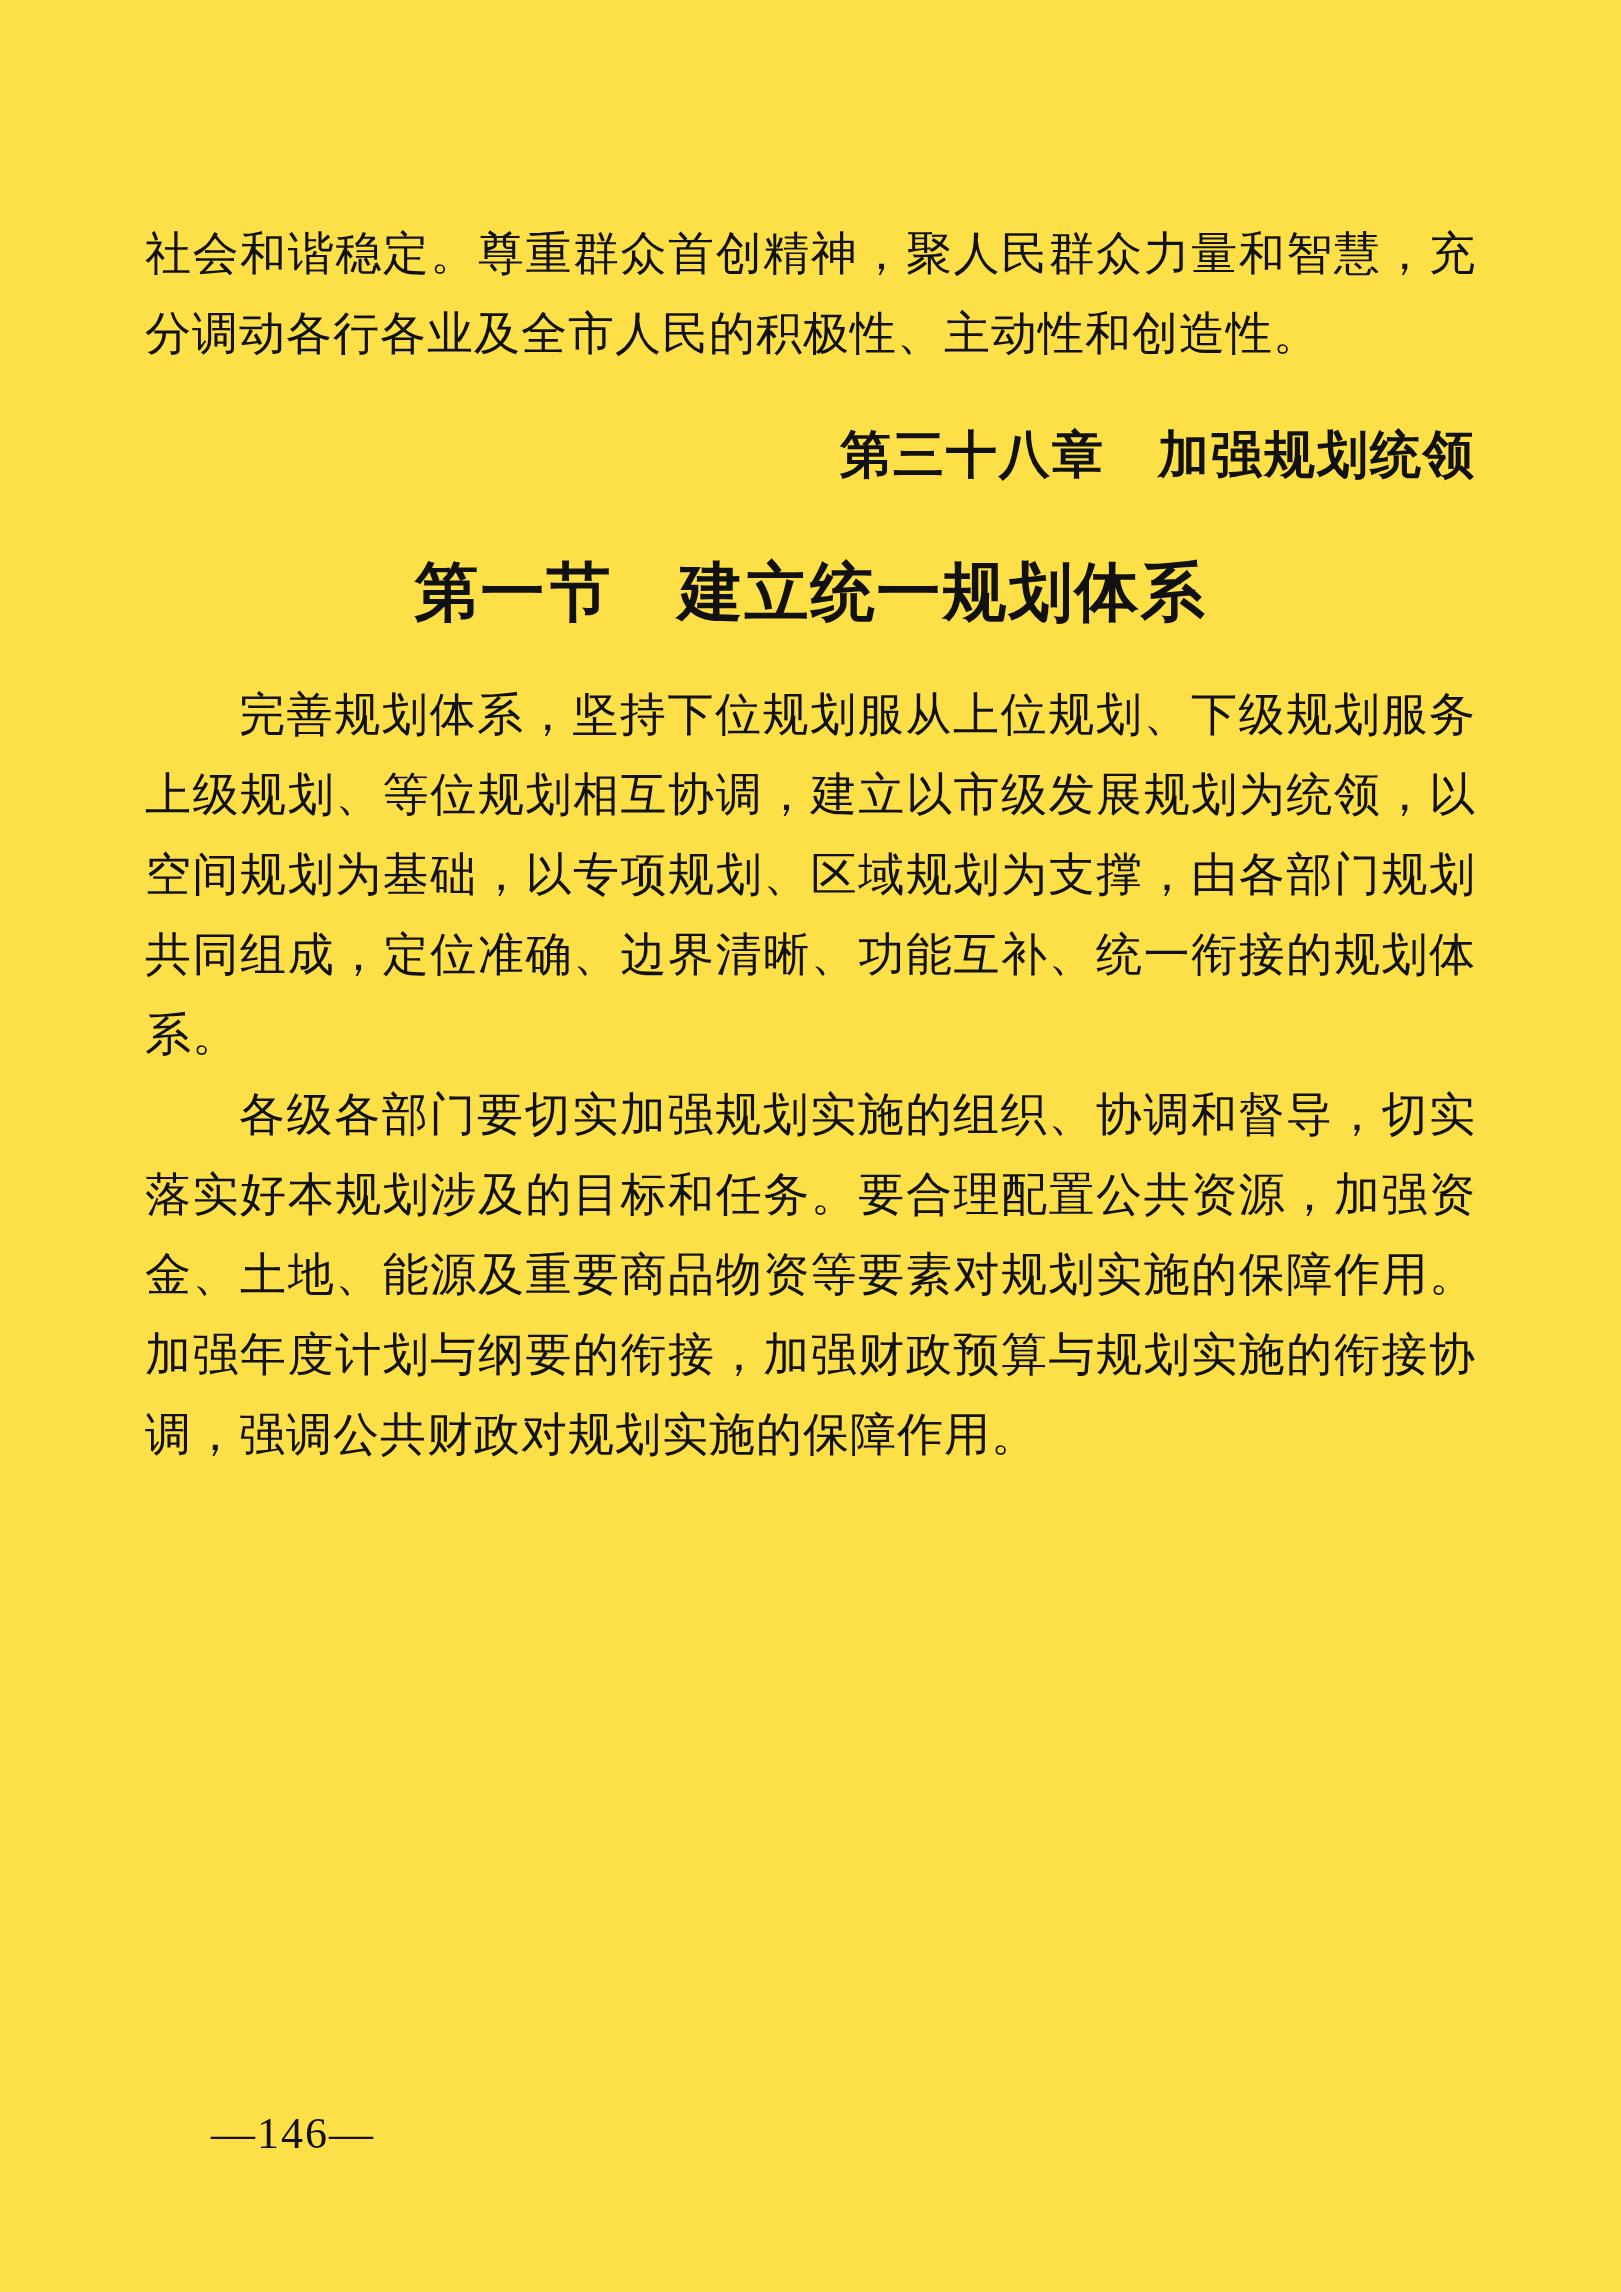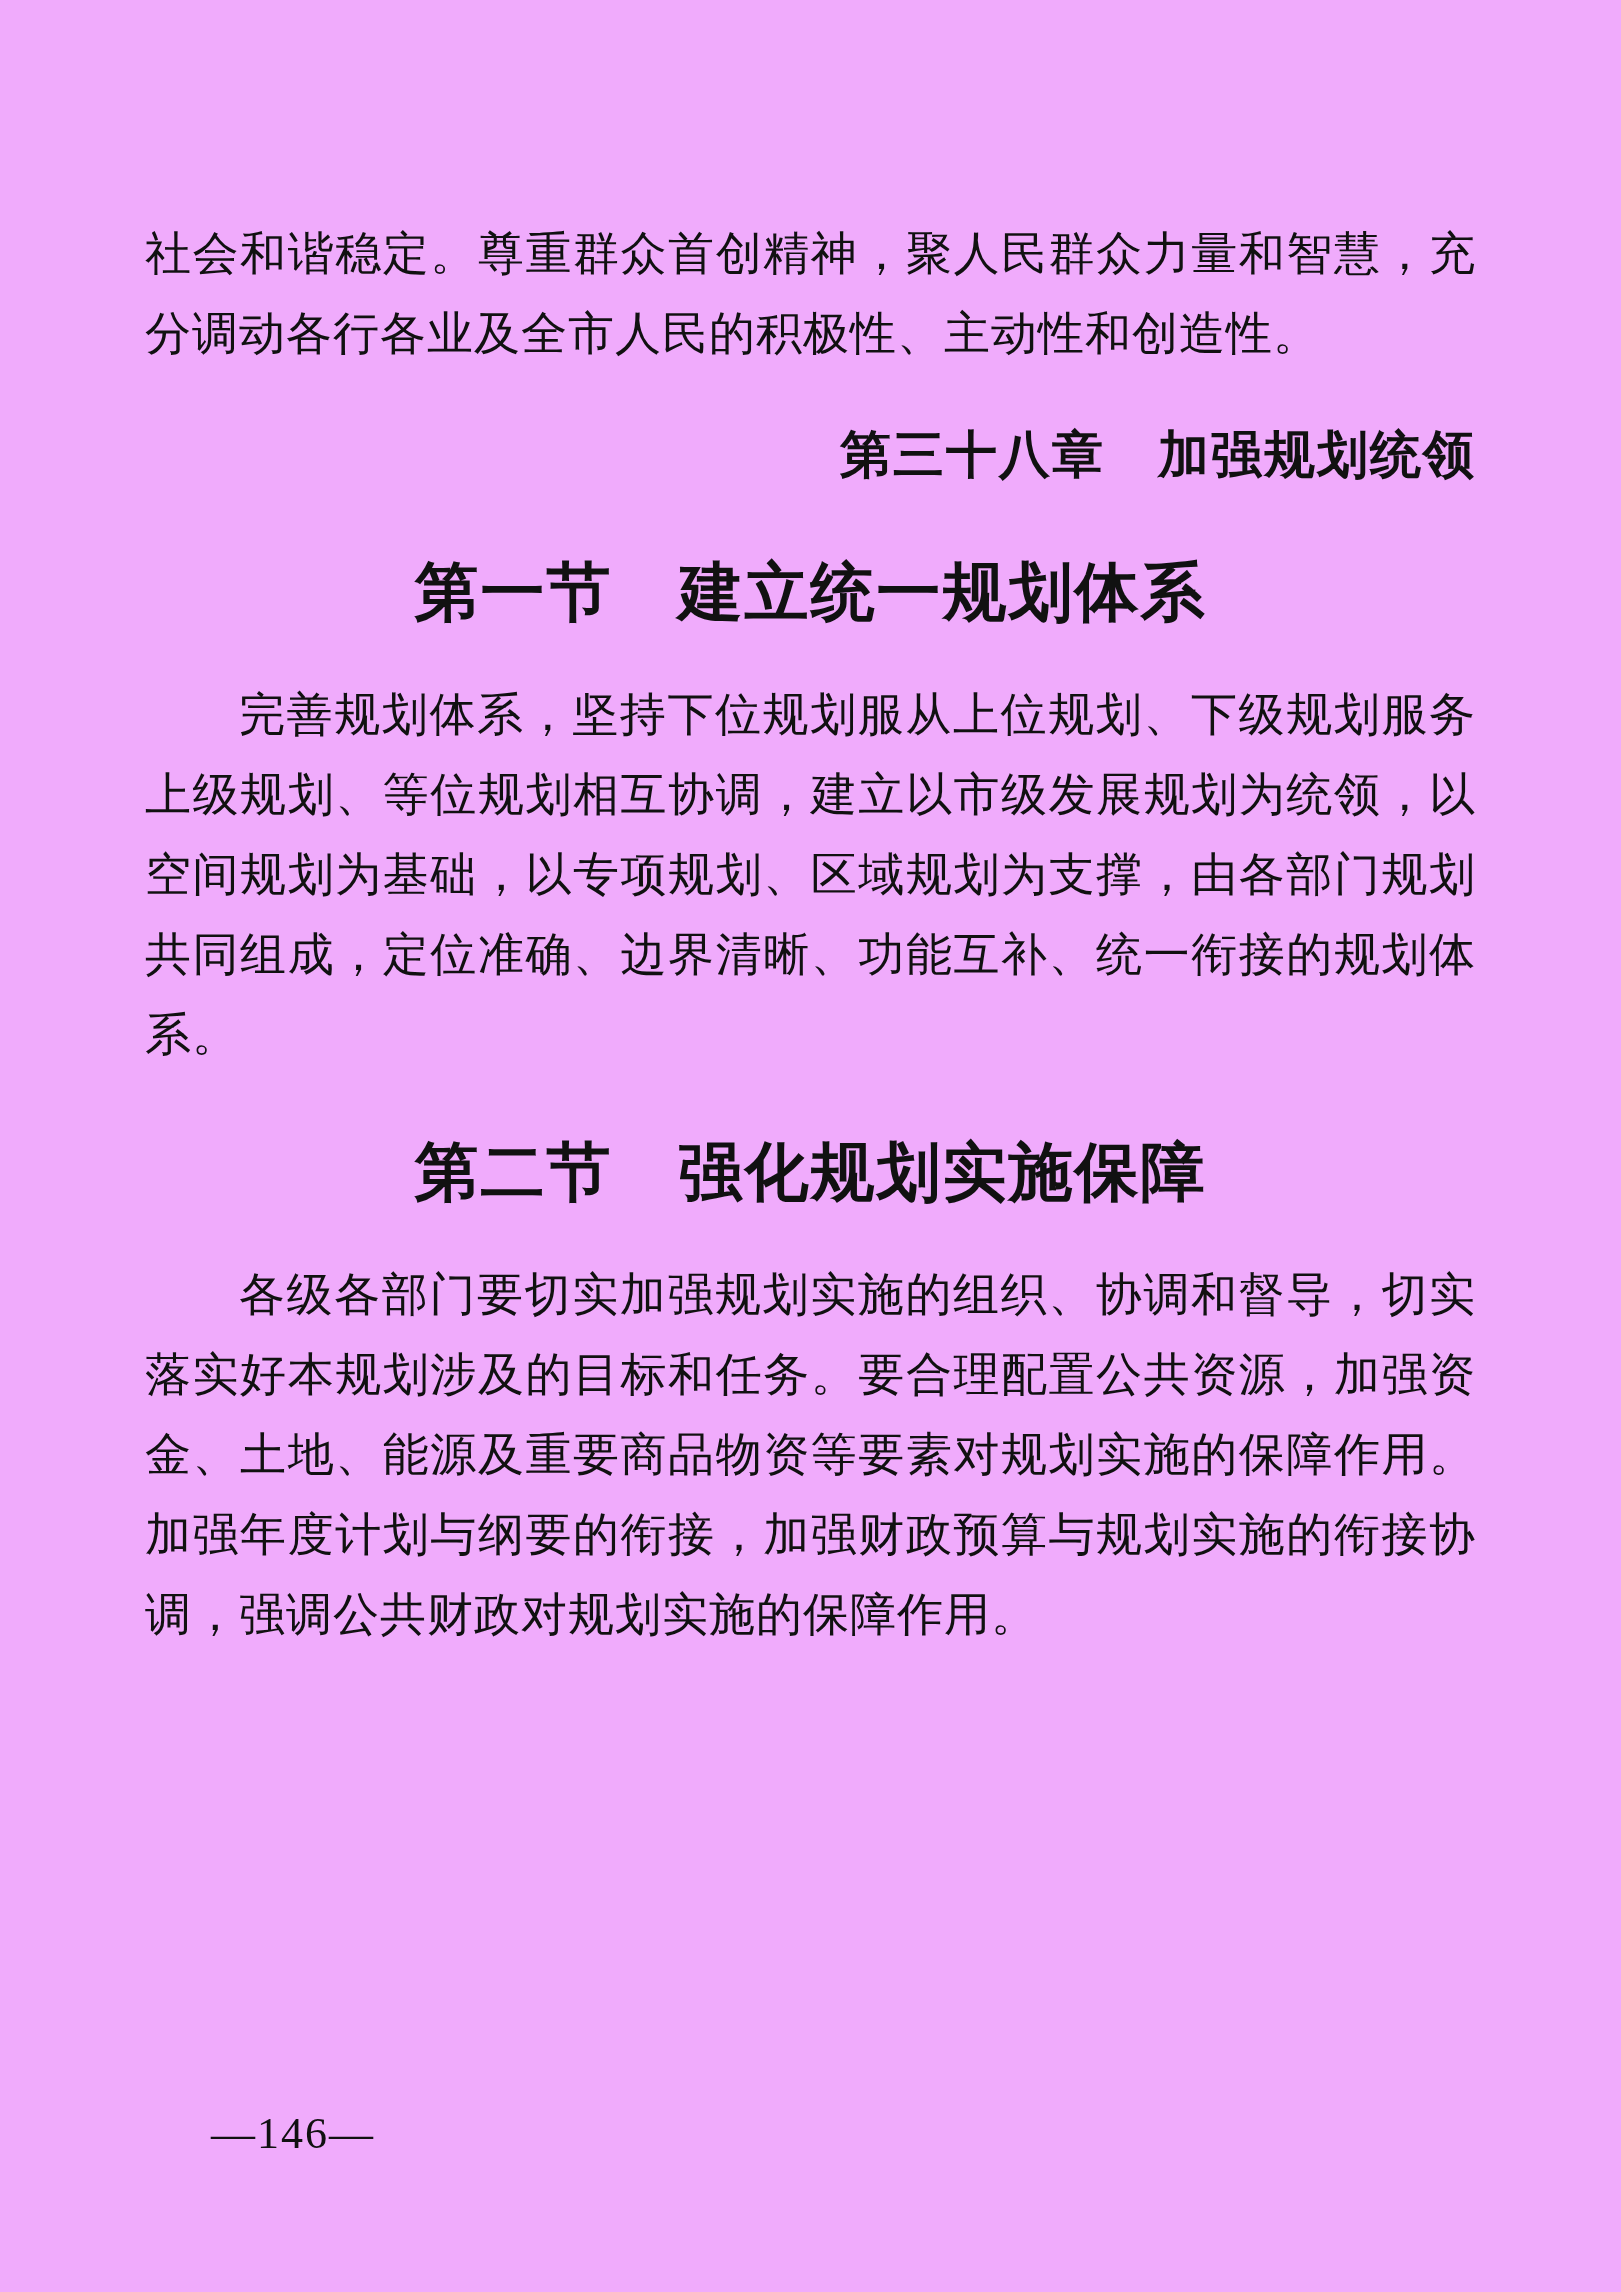--- a/index.html
+++ b/index.html
@@ -15,21 +15,21 @@
     font-family: "Liberation Serif", "DejaVu Serif", serif;
     color: #111111;
   }
   .page {
     position: absolute;
     top: 0; left: 0;
     width: 1621px;
     height: 2293px;
     box-sizing: border-box;
     padding: 214px 145px 0 145px;
-    background: #f0abfc;
+    background: #fde047;
   }
   .body-text {
     margin: 0;
     font-size: 46px;
     line-height: 80px;
     letter-spacing: 1px;
     text-align: justify;
     text-align-last: left;
     text-justify: inter-character;
     word-break: break-all;
@@ -75,20 +75,19 @@
 
   <p class="body-text no-indent">社会和谐稳定。尊重群众首创精神，聚人民群众力量和智慧，充分调动各行各业及全市人民的积极性、主动性和创造性。</p>
 
   <h1 class="chapter-title">第三十八章　加强规划统领</h1>
 
 
   <h2 class="section-title">第一节　建立统一规划体系</h2>
 
   <p class="body-text">完善规划体系，坚持下位规划服从上位规划、下级规划服务上级规划、等位规划相互协调，建立以市级发展规划为统领，以空间规划为基础，以专项规划、区域规划为支撑，由各部门规划共同组成，定位准确、边界清晰、功能互补、统一衔接的规划体系。</p>
 
-  <h2 class="section-title">第二节　强化规划实施保障</h2>
 
   <p class="body-text">各级各部门要切实加强规划实施的组织、协调和督导，切实落实好本规划涉及的目标和任务。要合理配置公共资源，加强资金、土地、能源及重要商品物资等要素对规划实施的保障作用。加强年度计划与纲要的衔接，加强财政预算与规划实施的衔接协调，强调公共财政对规划实施的保障作用。</p>
 
   <div class="page-number">—146—</div>
 
 </div>
 
 
 </body></html>

